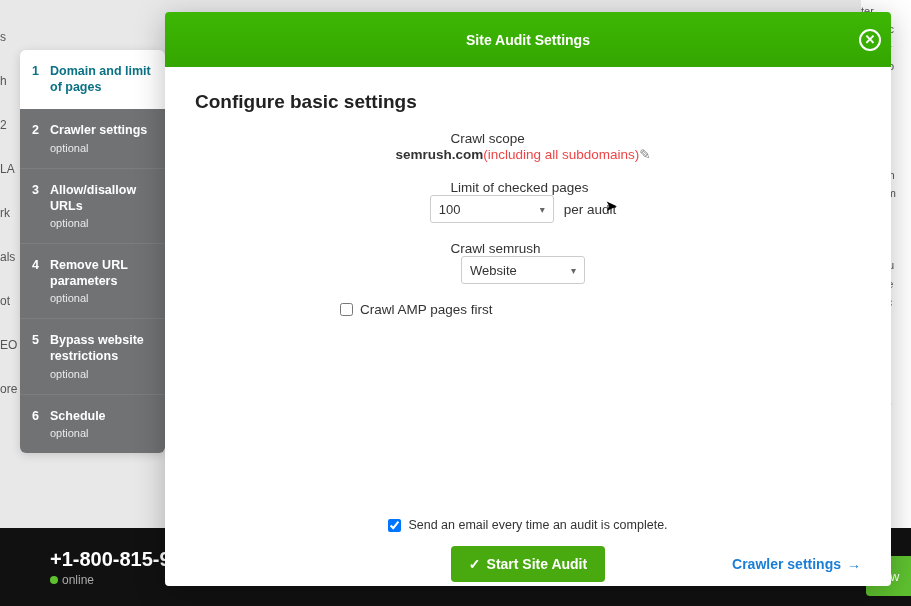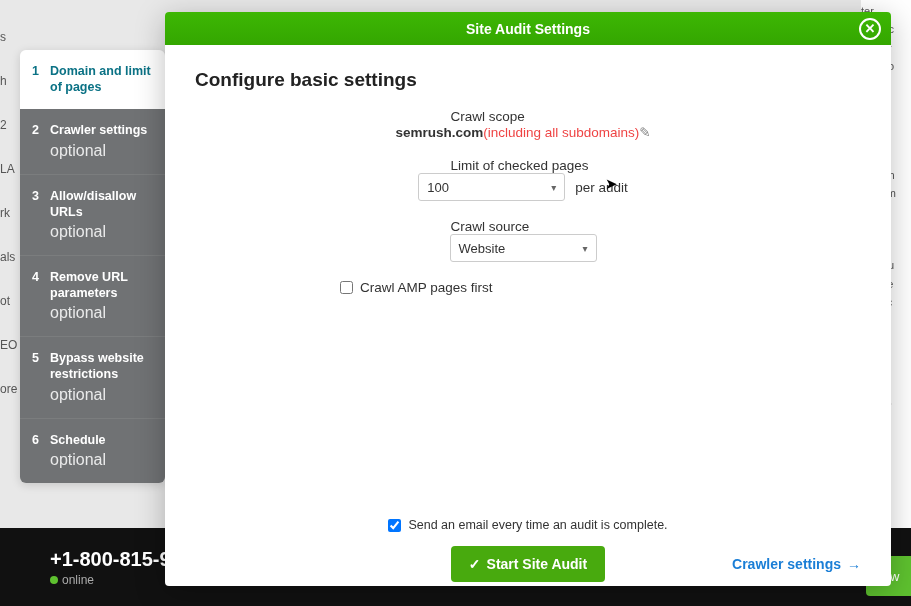--- a/index.html
+++ b/index.html
@@ -34,54 +34,54 @@
     border-radius: 6px; overflow: hidden;
     box-shadow: 0 2px 10px rgba(0,0,0,0.15);
   }
   .wizard-step {
     display: flex; align-items: flex-start; padding: 14px 12px 14px 12px;
     font-size: 12.5px; cursor: pointer;
   }
   .wizard-step .num { width: 18px; flex-shrink:0; font-weight:700; }
   .wizard-step .lbl { flex:1; }
   .wizard-step .title { font-weight:700; line-height:1.25; }
-  .wizard-step .opt { font-size:16px; opacity:0.85; margin-top:3px; font-weight:400;}
+  .wizard-step .opt { font-size:11px; opacity:0.85; margin-top:3px; font-weight:400;}
   .wizard-step.active { background:#fff; color:#0b7285; }
   .wizard-step.inactive { background:#707274; color:#fff; }
   .wizard-step.inactive + .wizard-step.inactive { border-top:1px solid rgba(255,255,255,0.08);}
 
   
   .modal {
     position:absolute; left:165px; top:12px; right:20px; bottom:20px;
     background:#fff; border-radius:4px; overflow:hidden;
     box-shadow:0 6px 30px rgba(0,0,0,0.25);
     display:flex; flex-direction:column;
   }
   .modal-header {
-    height:33px; background:#34a600;
+    height:55px; background:#34a600;
     background:linear-gradient(#3db704,#34a600);
     color:#fff; display:flex; align-items:center; justify-content:center;
     font-weight:700; font-size:14px; position:relative;
   }
   .modal-close {
     position:absolute; right:10px; top:50%; transform:translateY(-50%);
     width:22px;height:22px;border:2px solid #fff;border-radius:50%;
     display:flex;align-items:center;justify-content:center;cursor:pointer;
     font-size:13px; line-height:1; font-weight:700;
   }
   .modal-body { flex:1; padding:24px 40px 14px 30px; color:#333; position:relative;}
   .section-title { font-size:19px; font-weight:600; color:#222; margin-bottom:18px;}
   .form-row { display:flex; align-items:center; font-size:13.5px; margin-bottom:18px; color:#333;flex-direction:column;}
   .form-label { width:145px; flex-shrink:0; color:#333;}
   .form-value { display:flex; align-items:center; }
   .crawl-scope-val { font-weight:700;}
   .crawl-scope-note { color:#ef4444; font-weight:400;}
   .edit-icon { color:#888; cursor:pointer;}
   .select {
-    width:147px; height:28px; border:1px solid #ccc; border-radius:3px;
+    width:124px; height:28px; border:1px solid #ccc; border-radius:3px;
     display:flex; align-items:center; justify-content:space-between;
     padding:0 8px; font-size:13px; color:#333; background:#fff; cursor:pointer;
   }
   .select .caret { font-size:10px; color:#666;}
   .per-audit { margin-left:10px; color:#333;}
   .checkbox-row { display:flex; align-items:center; font-size:13.5px; color:#333; margin-left:145px;}
   .checkbox-row input { margin-right:7px;}
   .cursor-arrow {
     position:absolute; left:440px; top:130px; font-size:15px; color:#000;
     pointer-events:none;
@@ -221,21 +221,21 @@
         <div class="form-value">
           <div class="select">
             <span>100</span>
             <span class="caret">▾</span>
           </div>
           <span class="per-audit">per audit</span>
         </div>
       </div>
 
       <div class="form-row">
-        <div class="form-label">Crawl source</div>
+        <div class="form-label">Crawl semrush</div>
         <div class="form-value">
           <div class="select">
             <span>Website</span>
             <span class="caret">▾</span>
           </div>
         </div>
       </div>
 
       <div class="checkbox-row">
         <input type="checkbox" style="">

